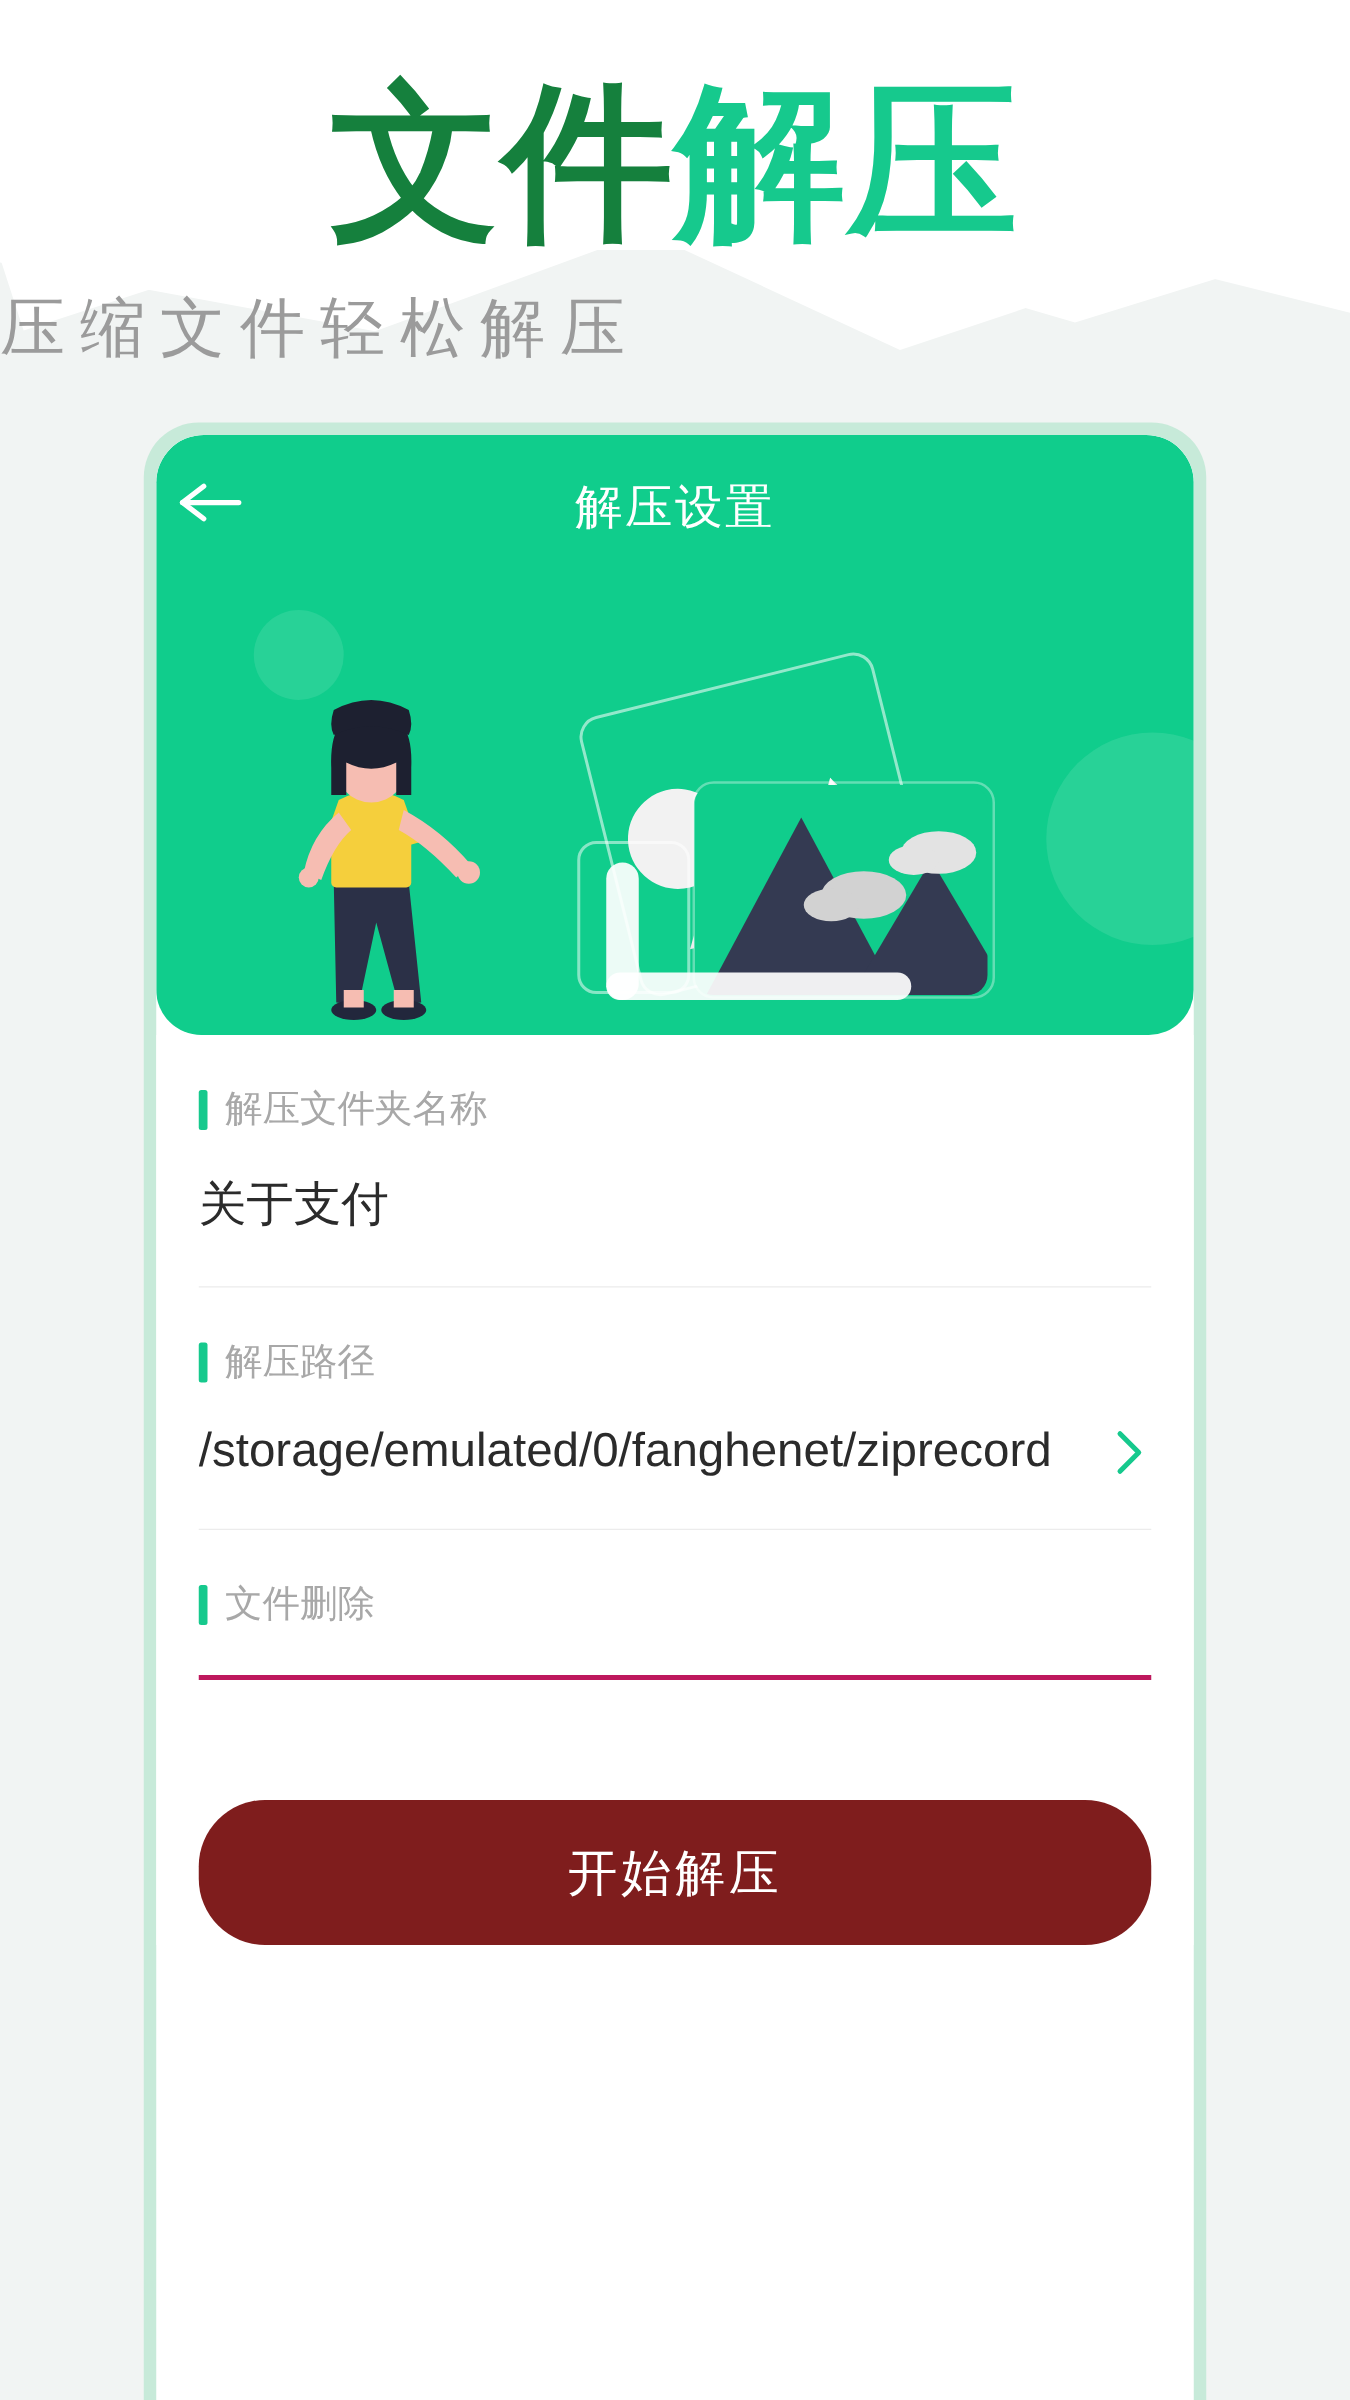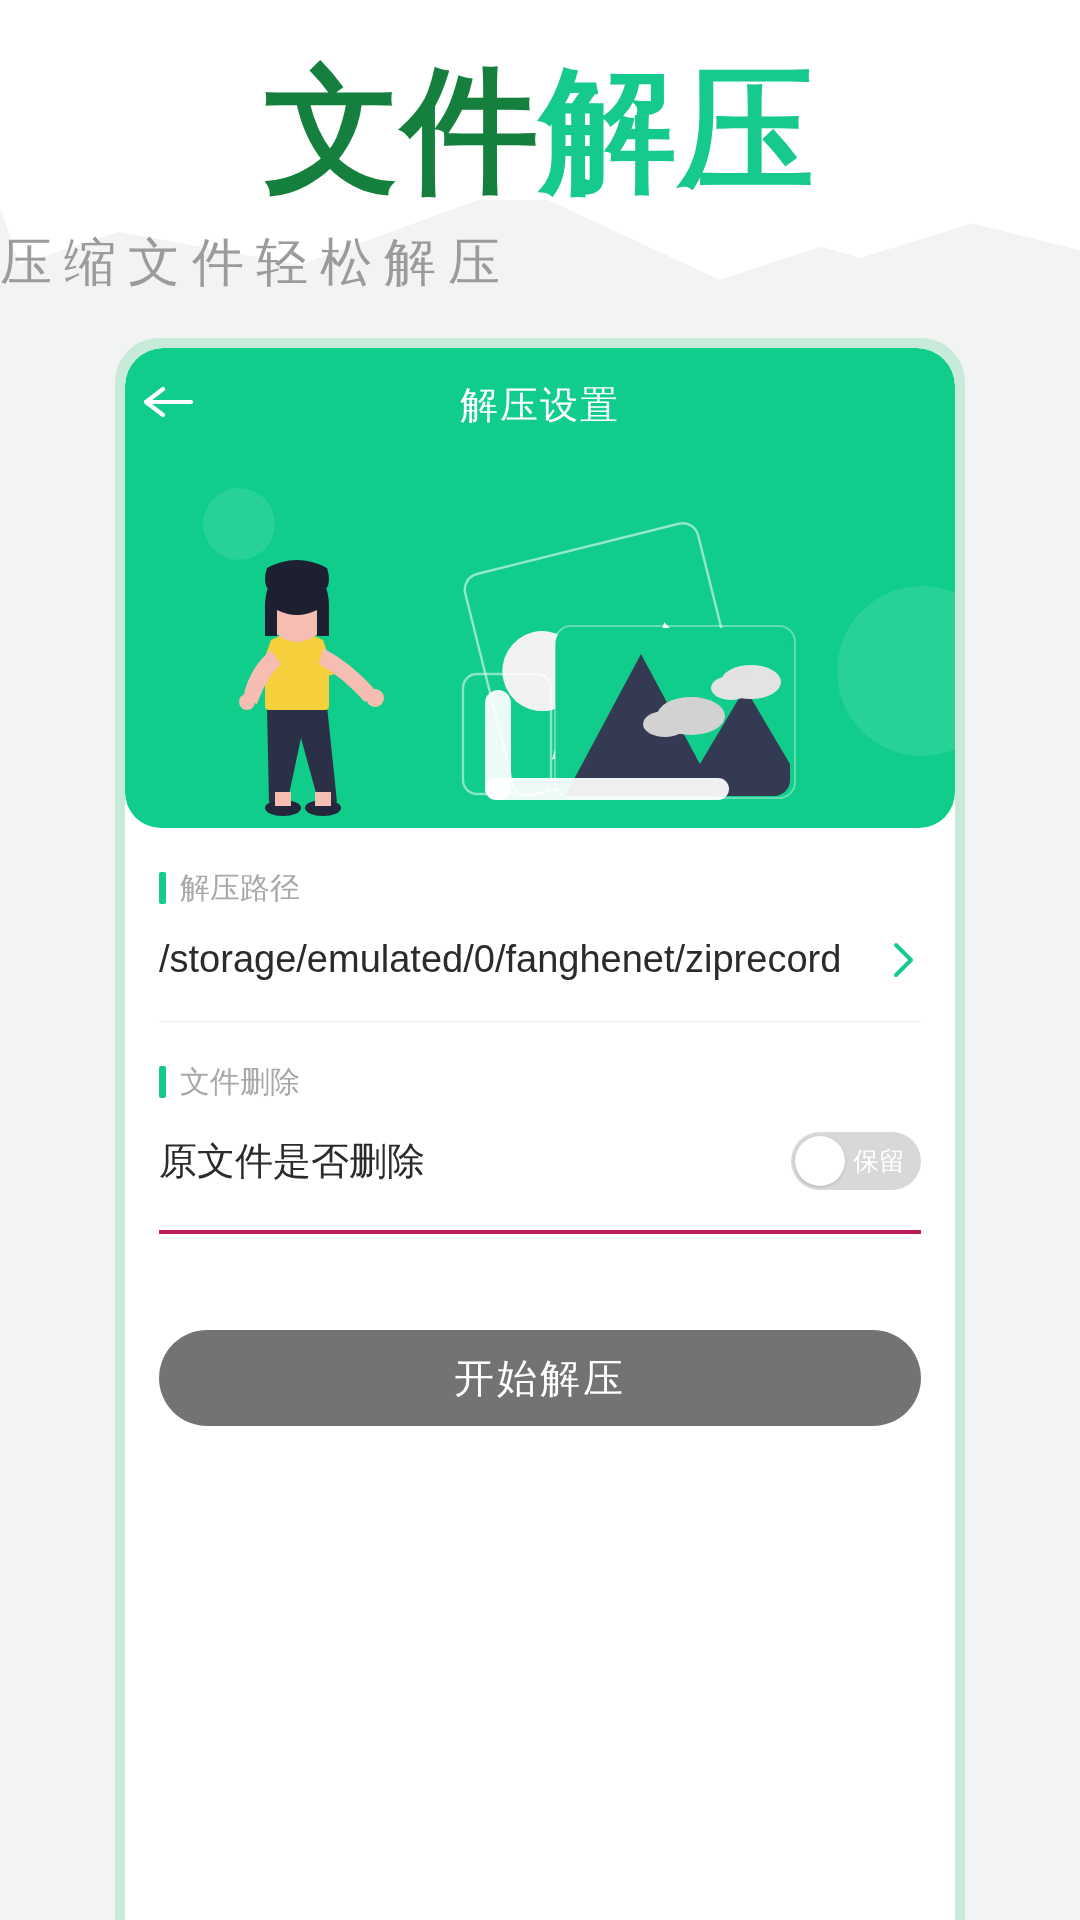--- a/index.html
+++ b/index.html
@@ -212,23 +212,23 @@
     font-size:26px;
     line-height:1;
   }
 
   .cta-wrap{
     padding:96px 34px 0 34px;
     background:#ffffff;
   }
   .cta{
     width:100%;
-    height:96px;
+    height:116px;
     border-radius:53px;
-    background:#737373;
+    background:#7f1d1d;
     border:none;
     color:#ffffff;
     font-size:40px;
     letter-spacing:3px;
     font-family:"Liberation Sans", sans-serif;
     cursor:pointer;
     display:flex; align-items:center; justify-content:center;
   }
 </style>
 </head>
@@ -331,20 +331,29 @@
         <ellipse cx="172" cy="166" rx="30" ry="32" fill="#f6bdb2"></ellipse>
 
         <path d="M140 170 q-2 -46 32 -46 q34 0 32 46 l0 22 -12 0 0 -26 q-20 10 -40 0 l0 26 -12 0 Z" fill="#1d2030"></path>
         <path d="M142 124 q30 -16 60 0 q4 12 0 20 q-30 -14 -60 0 q-4 -8 0 -20 Z" fill="#1d2030"></path>
       </g>
     </svg>
   </div>
 
   <div class="form">
 
+    <div class="field">
+      <div class="field-label">
+        <span class="label-bar"></span>
+        <span>解压文件夹名称</span>
+      </div>
+      <div class="field-row">
+        <span class="field-value">关于支付</span>
+      </div>
+    </div>
 
     <div class="field">
       <div class="field-label">
         <span class="label-bar"></span>
         <span>解压路径</span>
       </div>
       <div class="field-row">
         <span class="field-value">/storage/emulated/0/fanghenet/ziprecord</span>
         <span class="chev">
           <svg width="26" height="40" viewBox="0 0 26 40">
@@ -352,27 +361,20 @@
           </svg>
         </span>
       </div>
     </div>
 
     <div class="field">
       <div class="field-label">
         <span class="label-bar"></span>
         <span>文件删除</span>
       </div>
-      <div class="field-row">
-        <span class="field-value">原文件是否删除</span>
-        <span class="toggle-wrap">
-          <span class="toggle-knob"></span>
-          <span class="toggle-text">保留</span>
-        </span>
-      </div>
     </div>
   </div>
 
   <div class="cta-wrap">
     <button class="cta">开始解压</button>
   </div>
 
 </div>
 
 </body></html>

